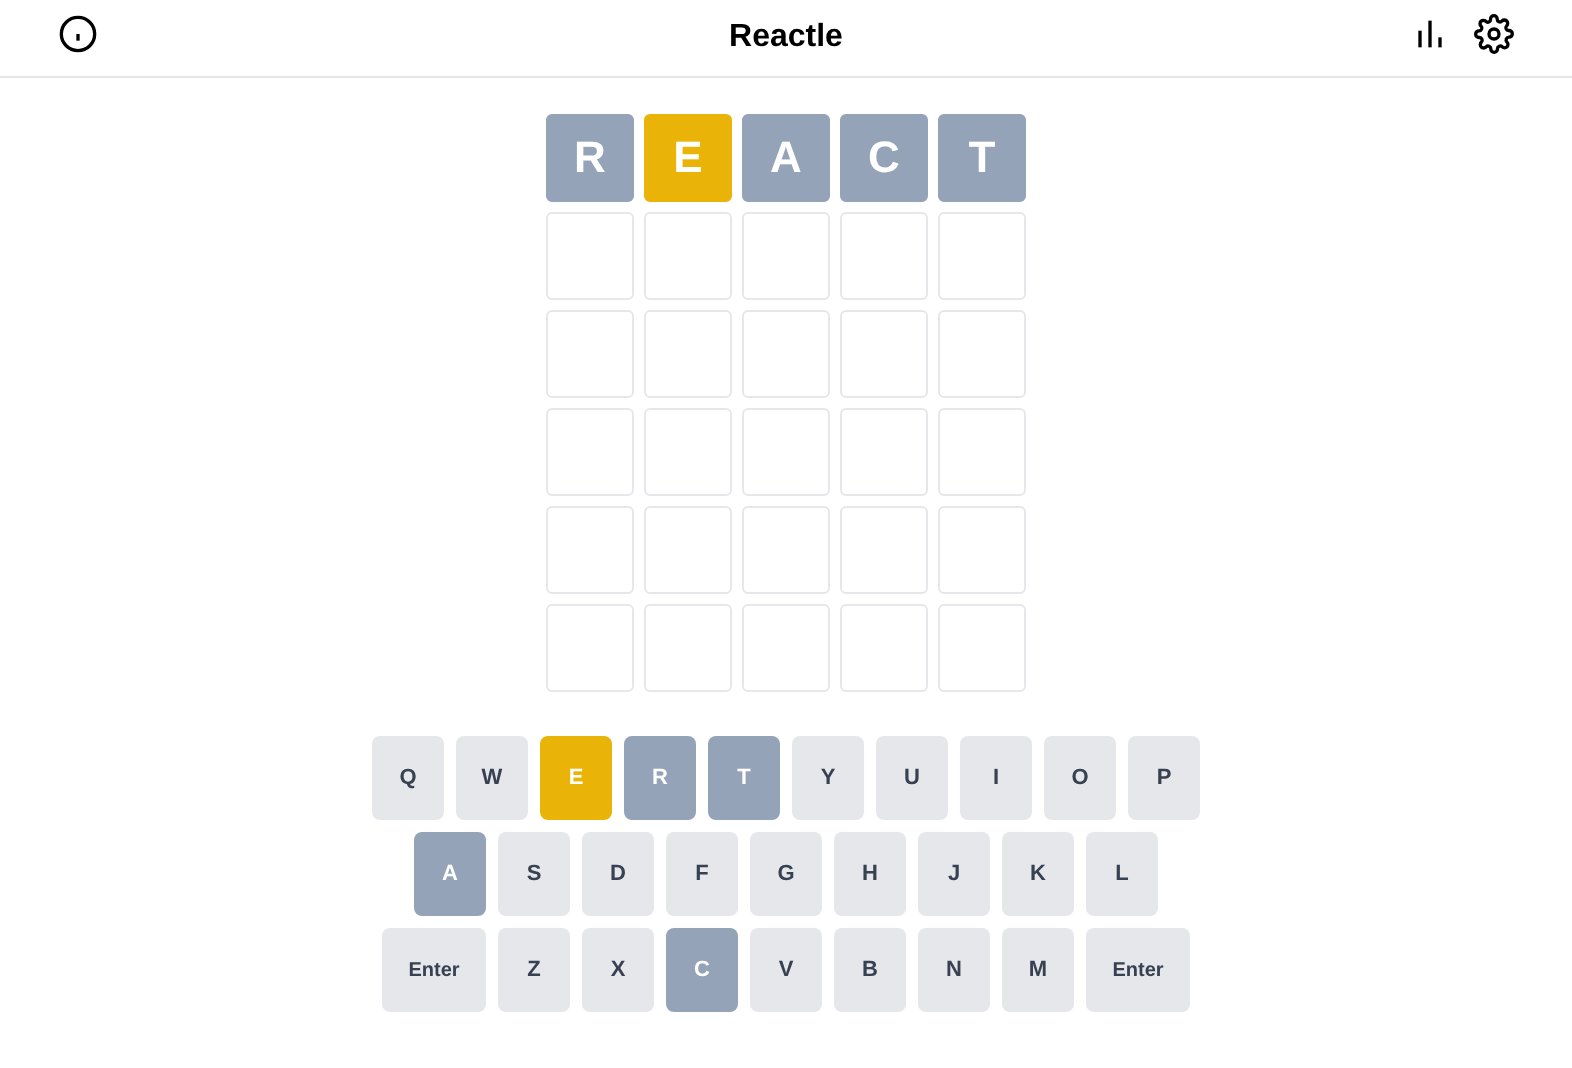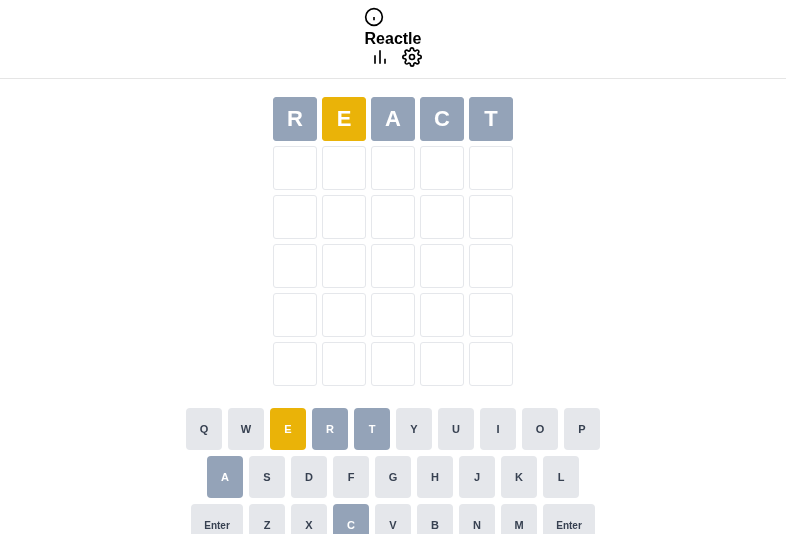--- a/index.html
+++ b/index.html
@@ -11,21 +11,20 @@
       overflow: hidden;
       display: flex;
       flex-direction: column;
     }
     .header {
       display: flex;
       align-items: center;
       justify-content: space-between;
       padding: 8px 28px;
       border-bottom: 1px solid #e5e5e5;
-      flex-direction: column;
     }
     .header-left, .header-right {
       display: flex;
       align-items: center;
       gap: 10px;
       min-width: 60px;
     }
     .header-right { justify-content: flex-end; }
     .header-title {
       font-weight: 700;

